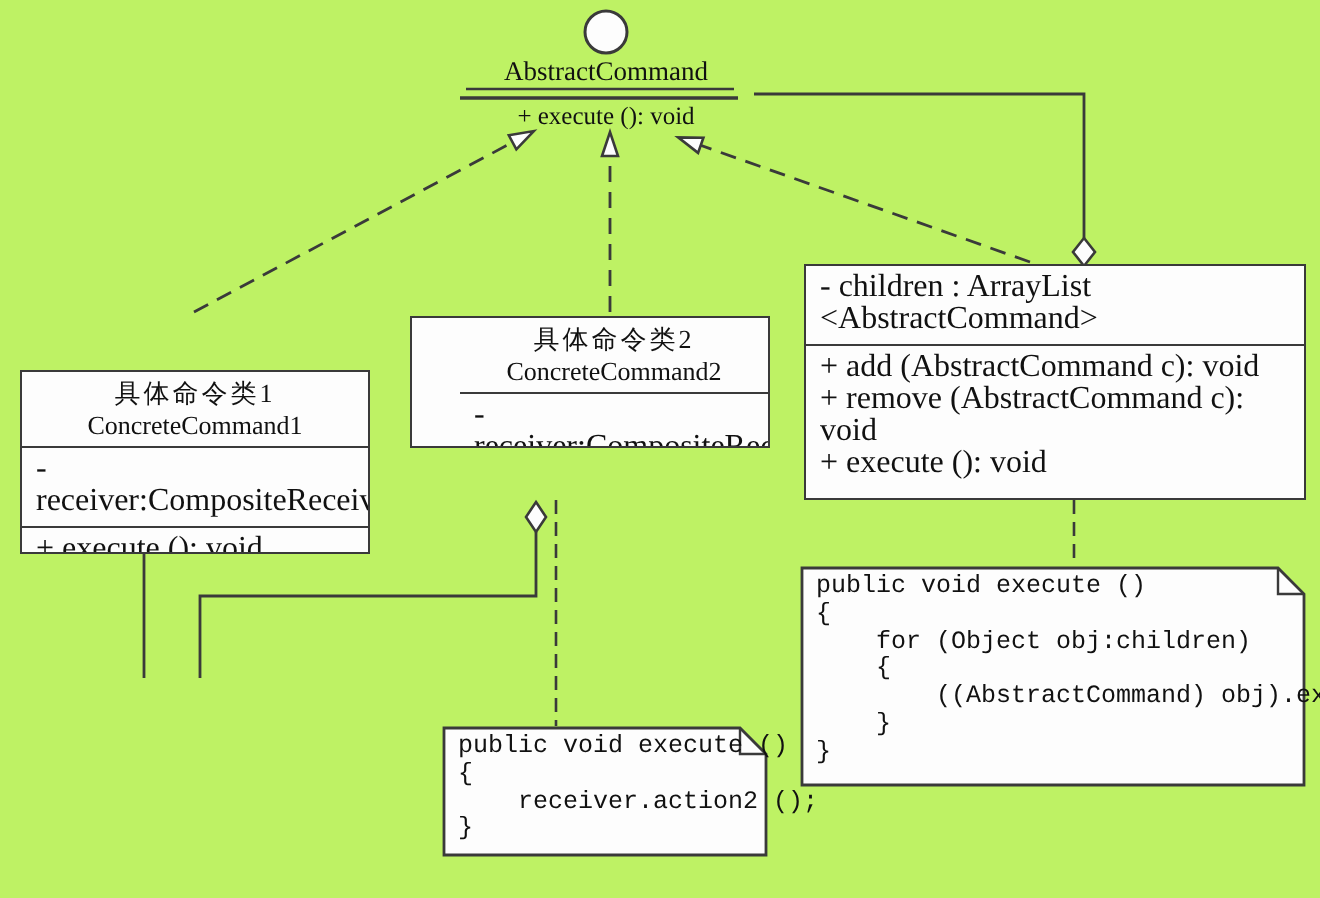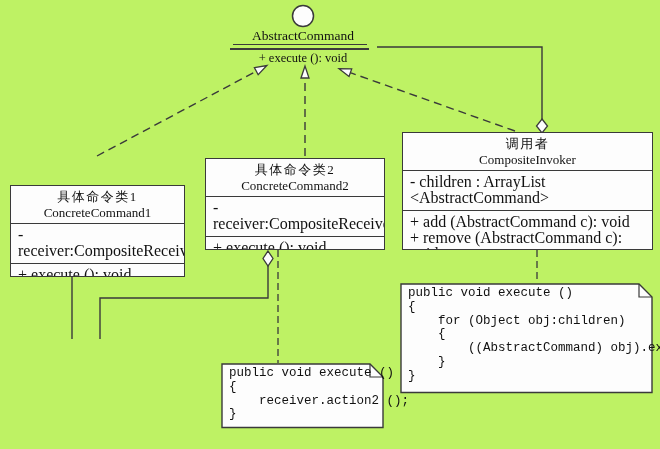--- a/index.html
+++ b/index.html
@@ -66,38 +66,34 @@
       <div class="en">ConcreteCommand1</div>
     </div>
     <div class="sec">
       <div>- receiver:CompositeReceiver</div>
     </div>
     <div class="sec">
       <div>+ execute (): void</div>
     </div>
   </div>
 
-  <div class="cls" style="left:205px;top:158px;width:180px;height:92px;">
+  <div class="cls" style="left:205px;top:158px;width:180px;height:66px;padding-left:24px;">
     <div class="hdr">
       <div class="cn">具体命令类2</div>
       <div class="en">ConcreteCommand2</div>
     </div>
     <div class="sec">
       <div>- receiver:CompositeReceiver</div>
     </div>
     <div class="sec">
       <div>+ execute (): void</div>
     </div>
   </div>
 
   <div class="cls" style="left:402px;top:132px;width:251px;height:118px;">
-    <div class="hdr">
-      <div class="cn">调用者</div>
-      <div class="en">CompositeInvoker</div>
-    </div>
     <div class="sec">
       <div>- children : ArrayList &lt;AbstractCommand&gt;</div>
     </div>
     <div class="sec">
       <div>+ add (AbstractCommand c): void</div>
       <div>+ remove (AbstractCommand c): void</div>
       <div>+ execute (): void</div>
     </div>
   </div>
 

